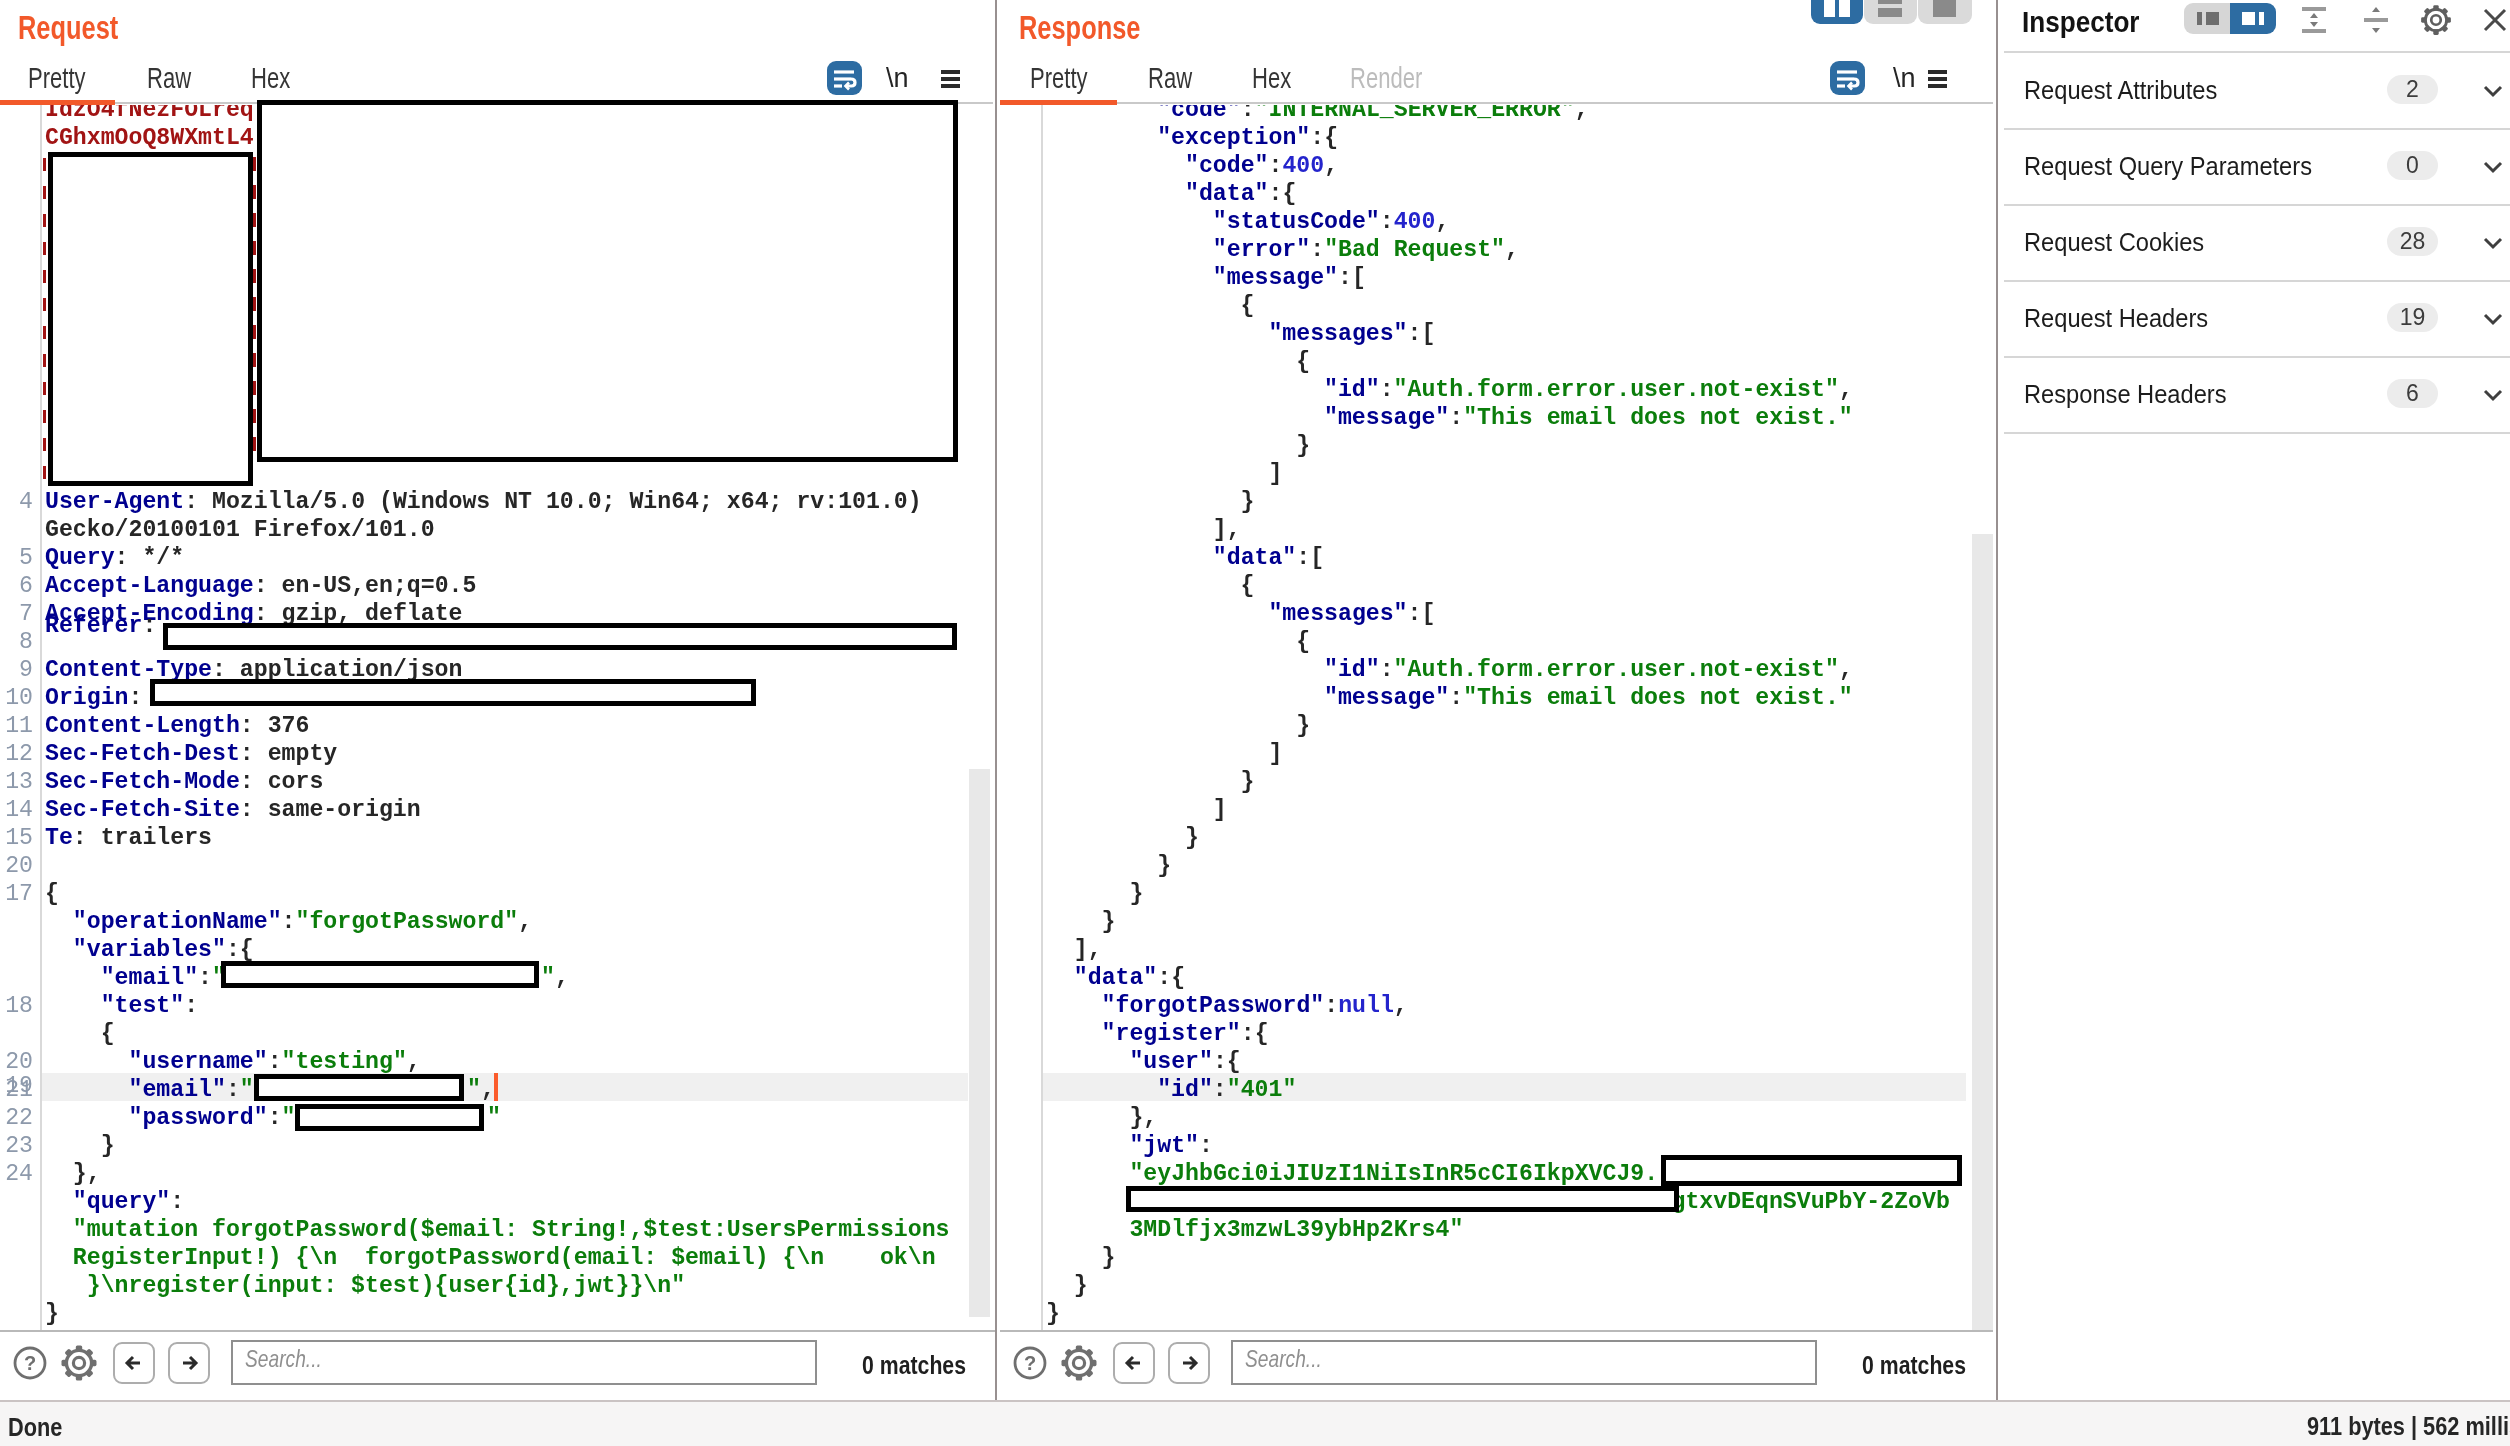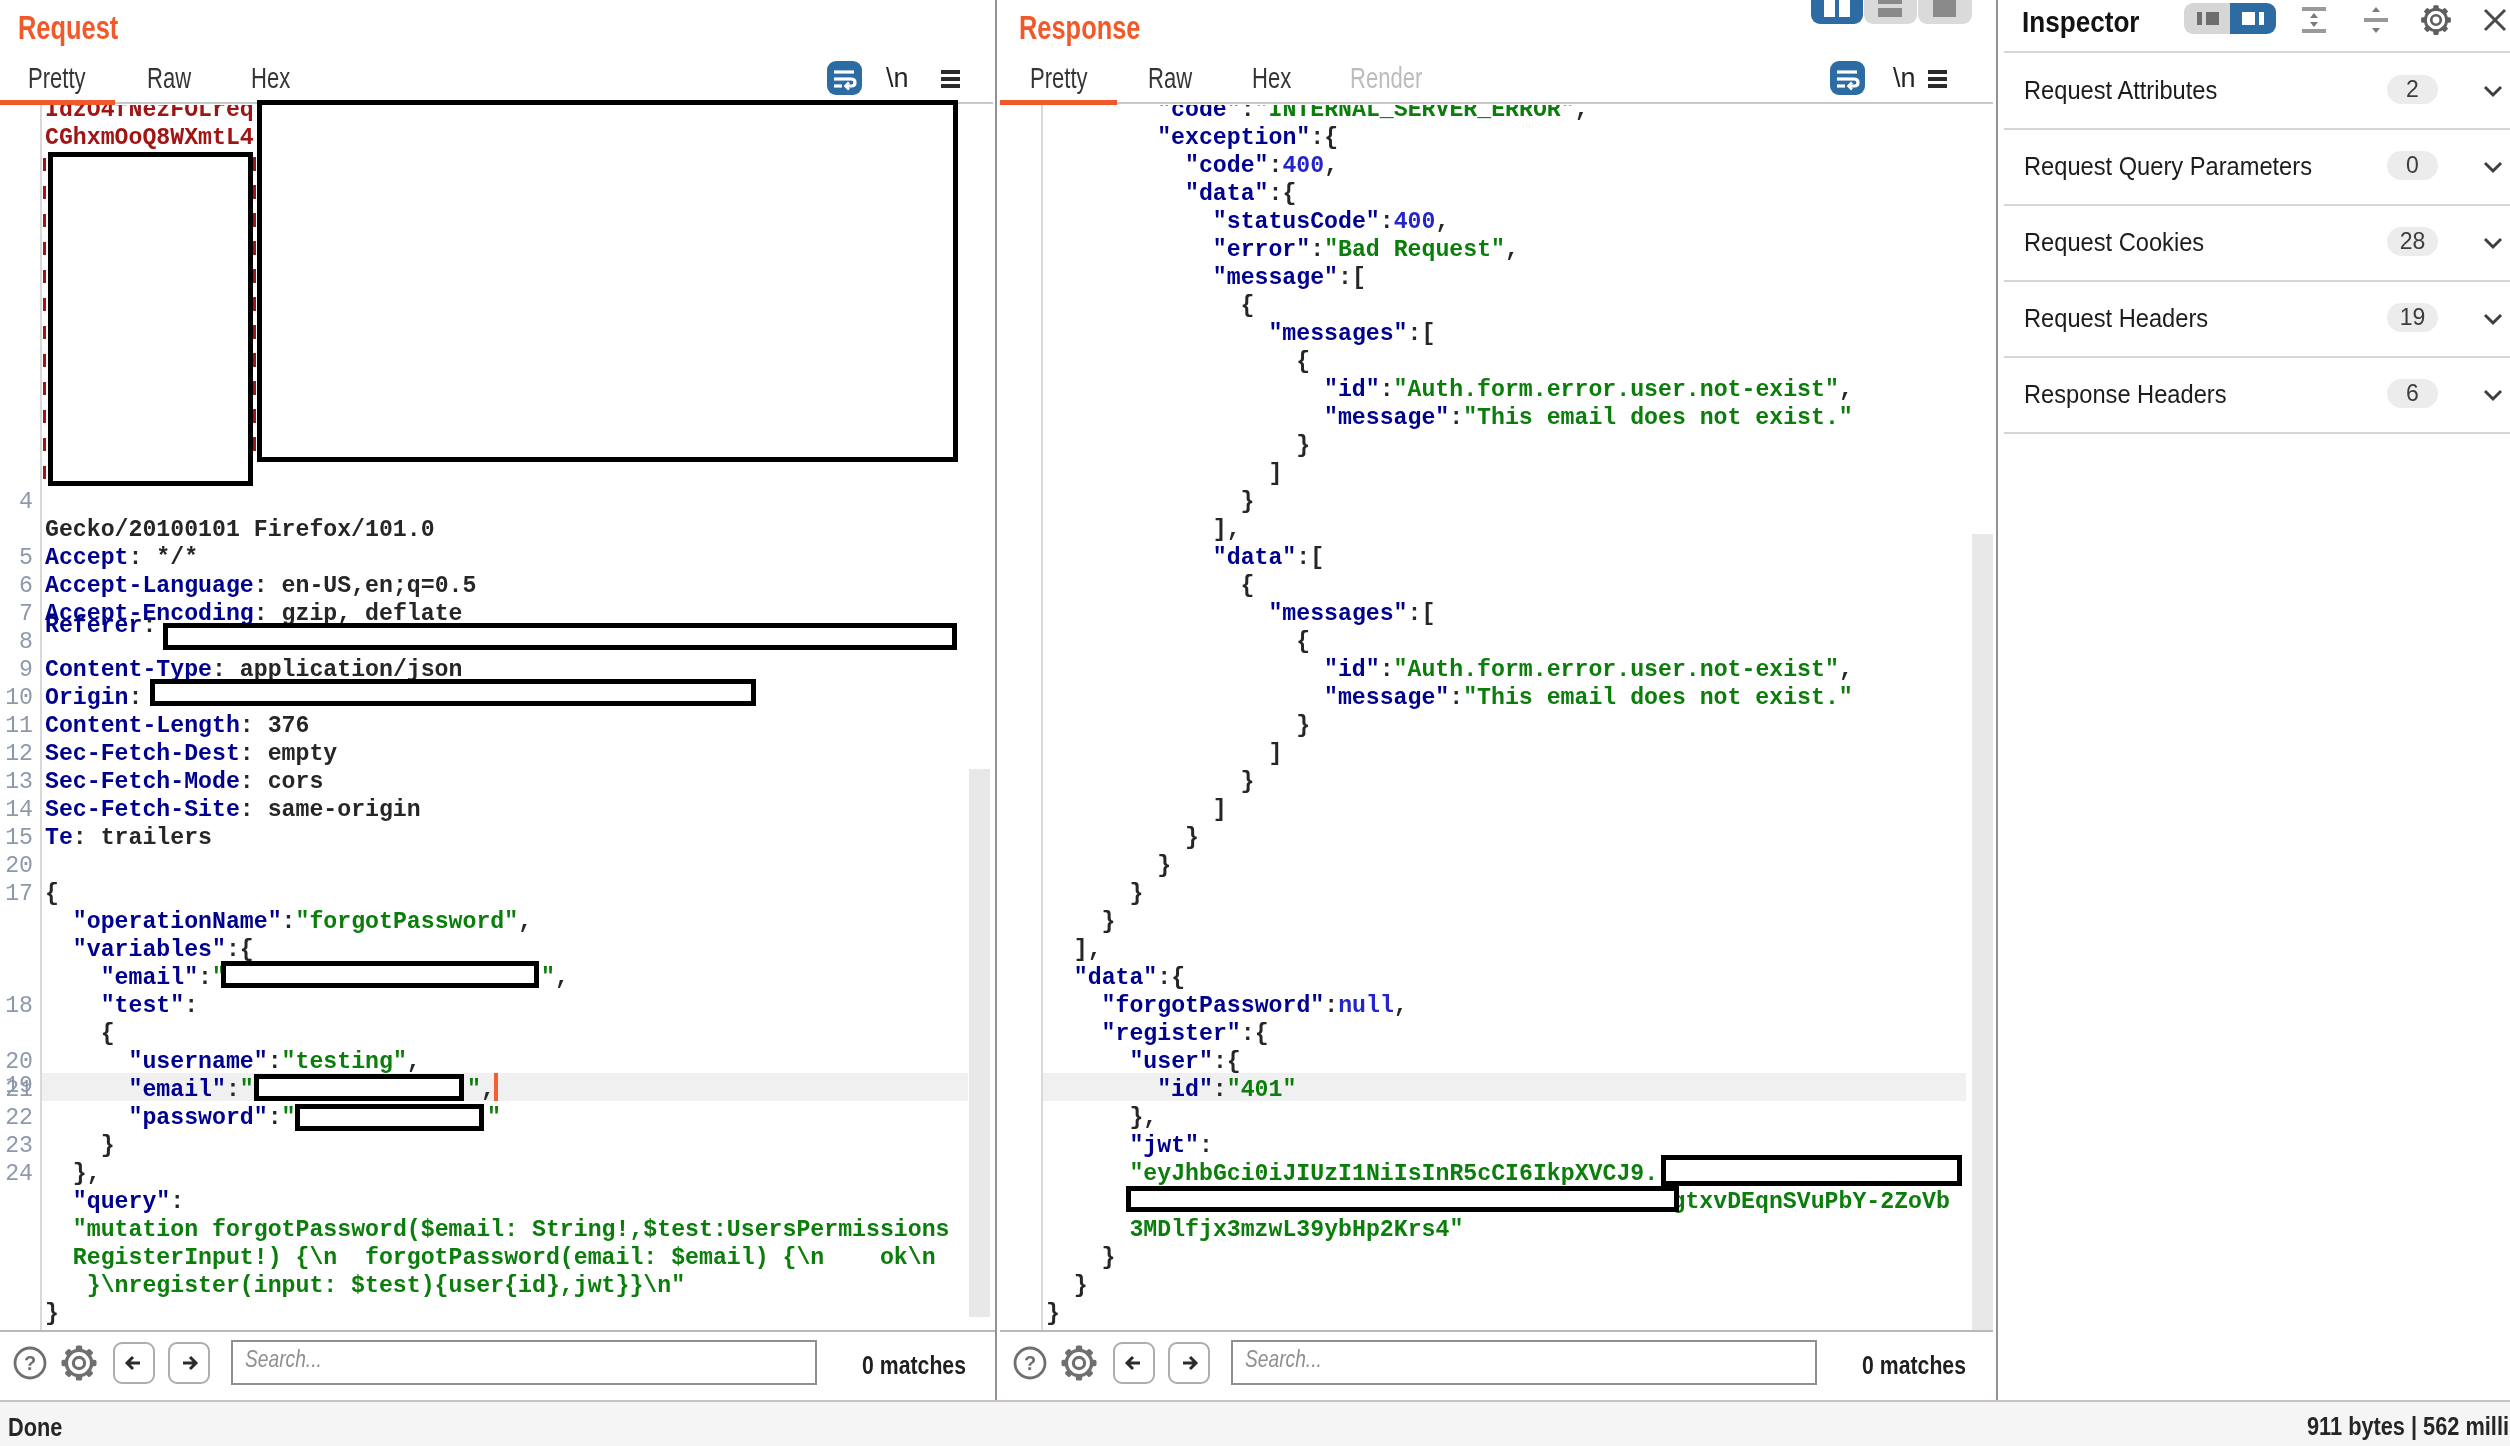--- a/index.html
+++ b/index.html
@@ -42,23 +42,24 @@
 <div class="abs" style="left:886px;top:63px;width:40px;height:30px;font-family:'Liberation Sans',sans-serif;font-size:27px;color:#252525">\n</div>
 <div class="abs" style="left:941px;top:70px;width:19px;height:3.5px;background:#2b2b2b"></div>
 <div class="abs" style="left:941px;top:77px;width:19px;height:3.5px;background:#2b2b2b"></div>
 <div class="abs" style="left:941px;top:84px;width:19px;height:3.5px;background:#2b2b2b"></div>
 <div class="abs" style="left:0px;top:105px;width:995px;height:1226px;overflow:hidden">
 <div class="hl" style="left:42px;top:967.5px;width:926px;height:28px"></div>
 <div class="sep" style="left:40px;top:0px;width:2px;height:1226px"></div>
 <div class="abs mono" style="left:45px;top:-9.5px"><span class="rd">IdzO4fNezFOLreq</span></div>
 <div class="abs mono" style="left:45px;top:18.5px"><span class="rd">CGhxmOoQ8WXmtL4</span></div>
 <div class="abs num" style="left:0px;top:382.5px">4</div>
+<div class="abs mono" style="left:45px;top:382.5px"><span class="k">User-Agent</span>: Mozilla/5.0 (Windows NT 10.0; Win64; x64; rv:101.0)</div>
 <div class="abs mono" style="left:45px;top:410.5px">Gecko/20100101 Firefox/101.0</div>
 <div class="abs num" style="left:0px;top:438.5px">5</div>
-<div class="abs mono" style="left:45px;top:438.5px"><span class="k">Accept</span>: */*</div>
+<div class="abs mono" style="left:45px;top:438.5px"><span class="k">Query</span>: */*</div>
 <div class="abs num" style="left:0px;top:466.5px">6</div>
 <div class="abs mono" style="left:45px;top:466.5px"><span class="k">Accept-Language</span>: en-US,en;q=0.5</div>
 <div class="abs num" style="left:0px;top:494.5px">7</div>
 <div class="abs mono" style="left:45px;top:494.5px"><span class="k">Accept-Encoding</span>: gzip, deflate</div>
 <div class="abs num" style="left:0px;top:522.5px">8</div>
 <div class="abs mono" style="left:45px;top:507px"><span class="k">Referer</span>:</div>
 <div class="abs num" style="left:0px;top:550.5px">9</div>
 <div class="abs mono" style="left:45px;top:550.5px"><span class="k">Content-Type</span>: application/json</div>
 <div class="abs num" style="left:0px;top:578.5px">10</div>
 <div class="abs mono" style="left:45px;top:578.5px"><span class="k">Origin</span>:</div>

